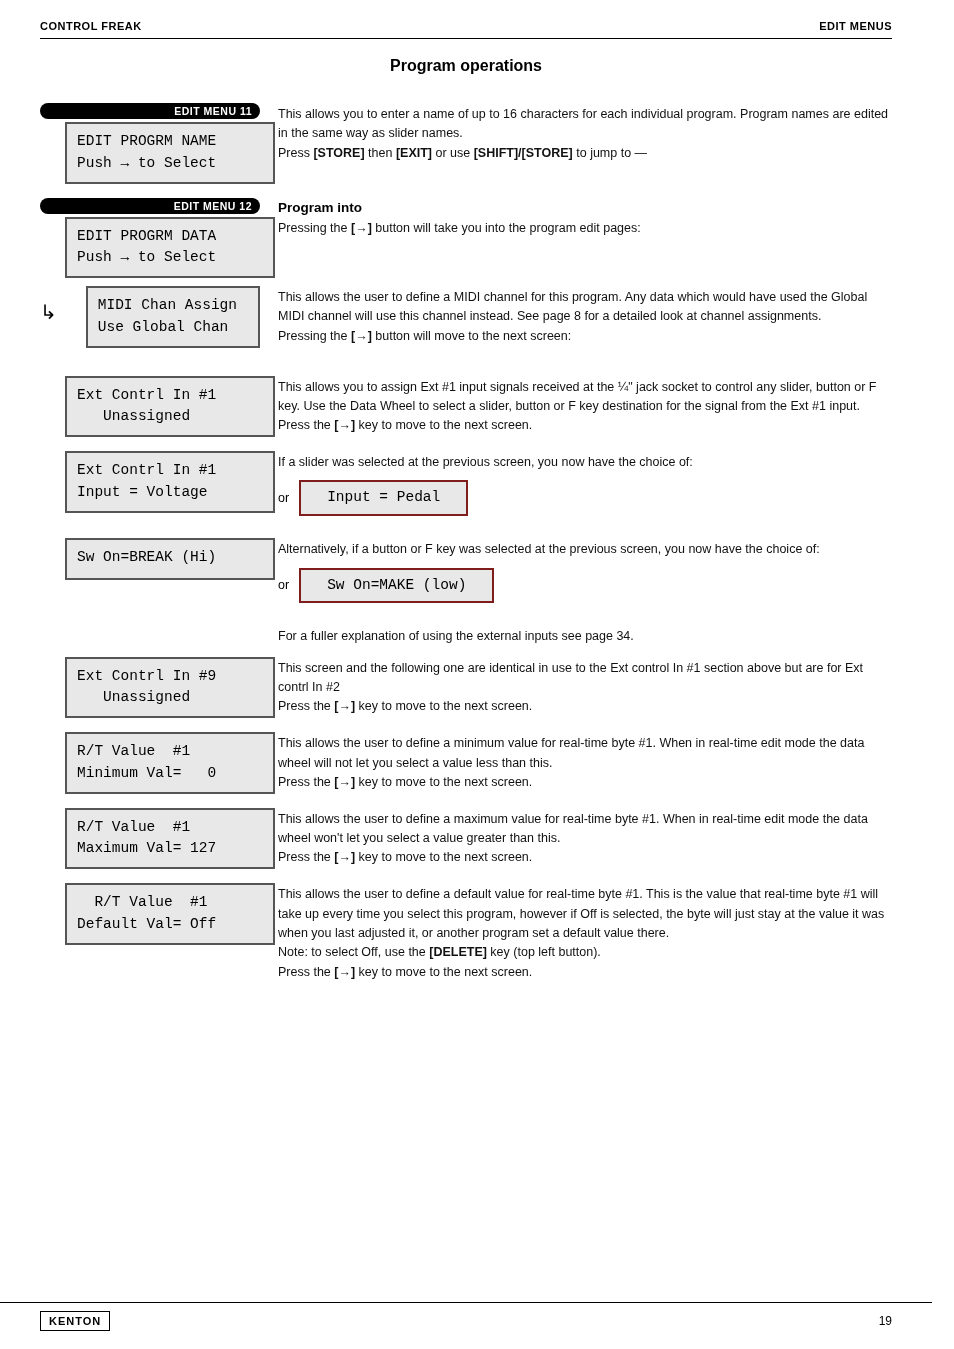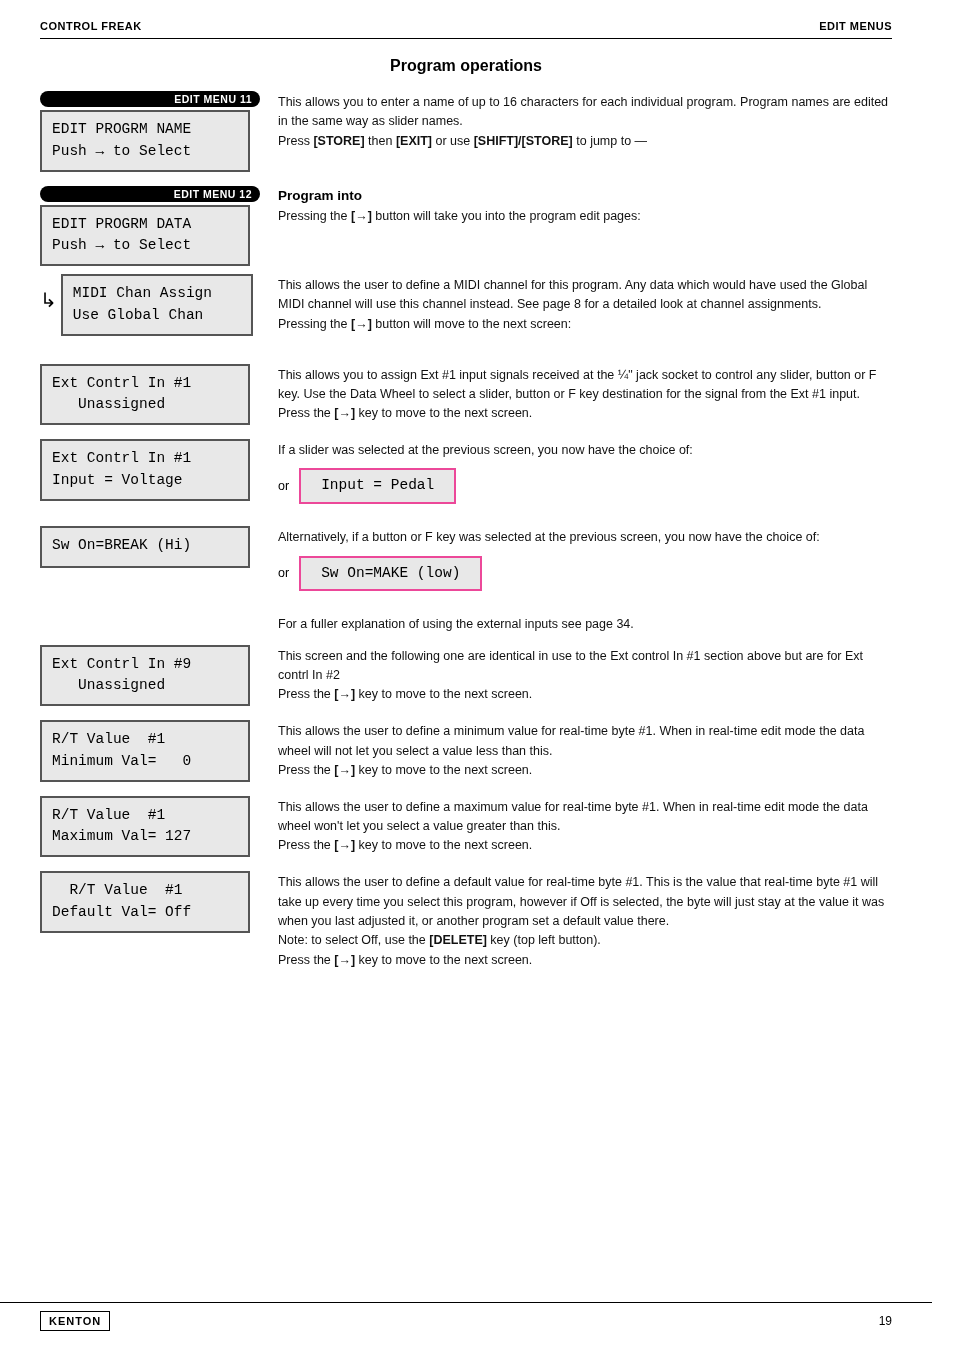--- a/index.html
+++ b/index.html
@@ -62,21 +62,21 @@
     }
     .footer-page {
       font-size: 12px;
     }
 
     
     .page-title {
       text-align: center;
       font-size: 16px;
       font-weight: bold;
-      margin-bottom: 16px;
+      margin-bottom: 28px;
     }
 
     
     .content {
       display: flex;
       flex-direction: column;
       gap: 0px;
     }
 
     
@@ -120,28 +120,29 @@
     .lcd {
       border: 2px solid #555;
       background: #e8e8e8;
       font-family: 'Courier New', Courier, monospace;
       font-size: 14.5px;
       padding: 7px 10px;
       line-height: 1.5;
       white-space: pre;
       width: 210px;
       min-height: 52px;
+      margin-left: 25px;
     }
 
     .lcd-inline {
-      border: 2px solid #ec4899;
+      border: 2px solid #7f1d1d;
       background: #e8e8e8;
       font-family: 'Courier New', Courier, monospace;
       font-size: 14.5px;
-      padding: 5px 20px;
+      padding: 5px 26px;
       line-height: 1.5;
       white-space: pre;
       display: inline-block;
     }
 
     
     .desc-title {
       font-weight: bold;
       font-size: 13.5px;
       margin-bottom: 4px;

